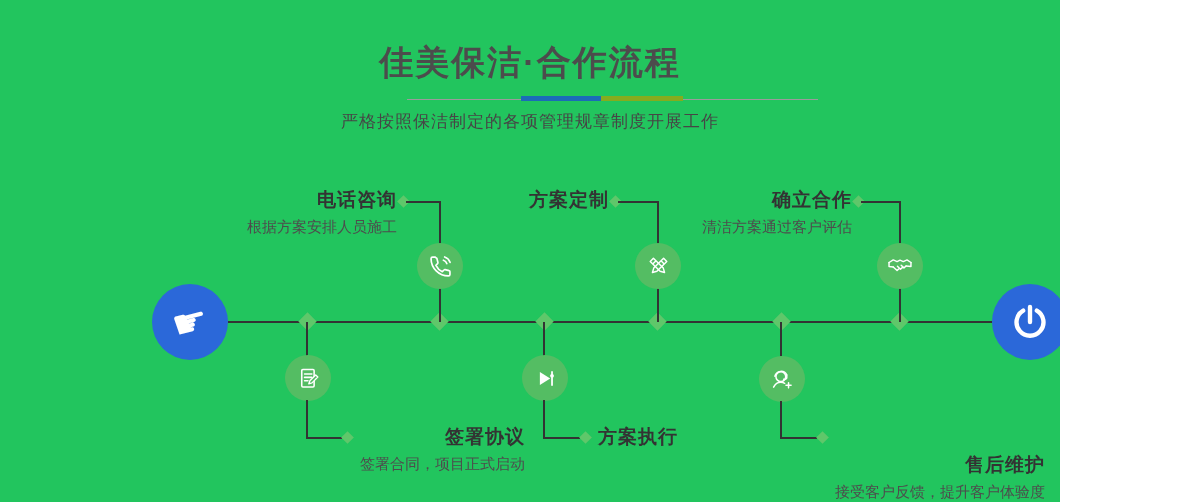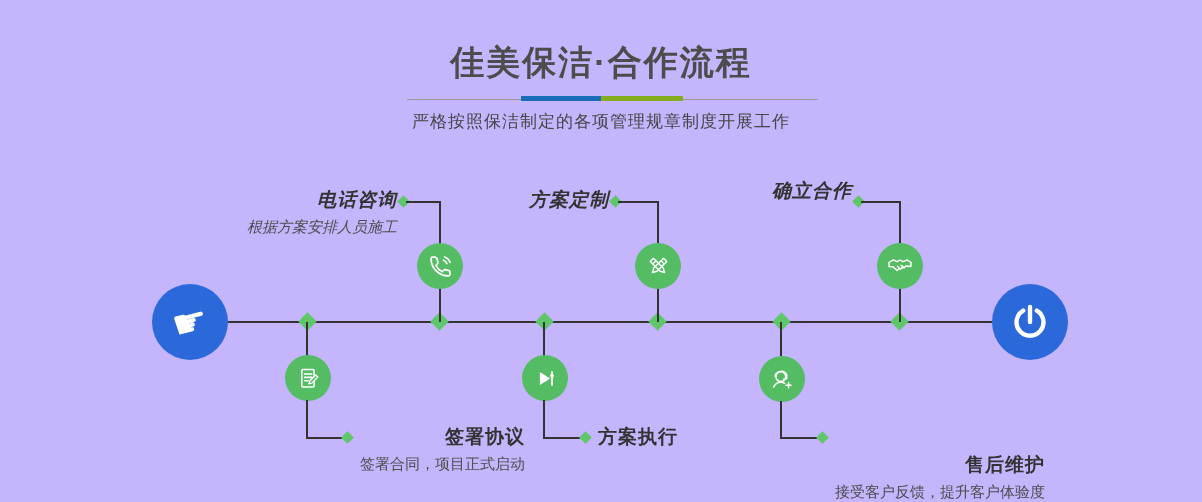--- a/index.html
+++ b/index.html
@@ -2,21 +2,21 @@
 <html style="--green: #54BD63; --diamond-green: #5FC76A; --blue: #2B68D9; --divider-blue: #1B6CB8; --divider-green: #85AC1E; --line: #333333; --title-text: #4C4C4C; --subtitle-text: #464646; --step-title: #333333; --step-desc: #4D4D4D;"><head>
 <meta charset="utf-8">
 <style>
   :root{
     --green:#54BD63; --diamond-green:#5FC76A; --blue:#2B68D9;
     --divider-blue:#1B6CB8; --divider-green:#85AC1E; --line:#333333;
     --title-text:#4C4C4C; --subtitle-text:#464646; --step-title:#333333; --step-desc:#4D4D4D;
   }
   *{margin:0;padding:0;box-sizing:border-box;}
   body{background:#fff;font-family:"Liberation Sans","DejaVu Sans",sans-serif;}
-  #canvas{position:relative;width:1202px;height:502px;background:#c4b5fd;overflow:hidden;}
+  #canvas{position:relative;width:1060px;height:502px;background:#22c55e;overflow:hidden;}
 
   
   .page-title{position:absolute;top:40px;left:0;width:100%;text-align:center;
     font-size:34px;font-weight:bold;color:var(--title-text);letter-spacing:2px;}
   .divider-hairline{position:absolute;top:99px;left:407px;width:411px;height:1px;background:#9b9b9b;}
   .divider-bar{position:absolute;top:96px;left:521px;height:5px;display:flex;}
   .divider-bar .seg-blue{width:80px;height:5px;background:var(--divider-blue);}
   .divider-bar .seg-green{width:82px;height:5px;background:var(--divider-green);}
   .page-subtitle{position:absolute;top:110px;left:0;width:100%;text-align:center;
     font-size:17px;color:var(--subtitle-text);letter-spacing:1px;}
@@ -32,21 +32,21 @@
     background:var(--green);display:flex;align-items:center;justify-content:center;}
   .circle-blue{position:absolute;width:76px;height:76px;border-radius:50%;
     background:var(--blue);display:flex;align-items:center;justify-content:center;}
   .hand-glyph{color:#fff;font-size:40px;line-height:1;transform:rotate(-14deg);
     font-family:"DejaVu Sans",sans-serif;}
 
   
   .step-label{position:absolute;}
   .step-label .t{font-size:19px;font-weight:bold;color:var(--step-title);line-height:1.15;letter-spacing:1px;}
   .step-label .d{font-size:15px;color:var(--step-desc);margin-top:7px;line-height:1.2;}
-  .step-label.top{text-align:right;width:200px;font-style:italic;}
+  .step-label.top{text-align:right;width:200px;}
   .step-label.bottom{text-align:right;}
 </style>
 </head>
 <body>
 
 <div id="canvas">
 
   <div class="page-title">佳美保洁·合作流程</div>
   <div class="divider-hairline"></div>
   <div class="divider-bar">
@@ -110,22 +110,23 @@
             <path d="M10 6.8 h4"></path>
         </g>
         <g transform="rotate(-45 12 12)">
           <path d="M10 3.6 h4 v12.4 l-2 3.6 -2 -3.6 z"></path>
             <path d="M10 6.8 h4"></path>
         </g>
       </g>
     </svg>
   </div>
 
-  <div class="step-label top" style="left:652px;top:180px;">
+  <div class="step-label top" style="left:652px;top:189px;">
     <div class="t">确立合作</div>
+    <div class="d">清洁方案通过客户评估</div>
   </div>
   <div class="diamond mini" style="left:854px;top:197px;"></div>
   <div class="hline" style="left:861px;top:201px;width:40px;"></div>
   <div class="vline" style="left:899px;top:201px;height:43px;"></div>
   <div class="vline" style="left:899px;top:288px;height:34px;"></div>
   <div class="circle-green" style="left:877px;top:243px;">
     <svg width="28" height="28" viewBox="0 0 24 24">
       <g fill="none" stroke="#fff" stroke-width="1.25" stroke-linecap="round" stroke-linejoin="round">
         <path d="M2.6 9 L6.2 6.8 L9.5 8.2 L12 7 L14.8 8.2 L18 6.8 L21.4 9"></path>
         <path d="M2.6 9 V12.5 L6.2 12.8"></path>

